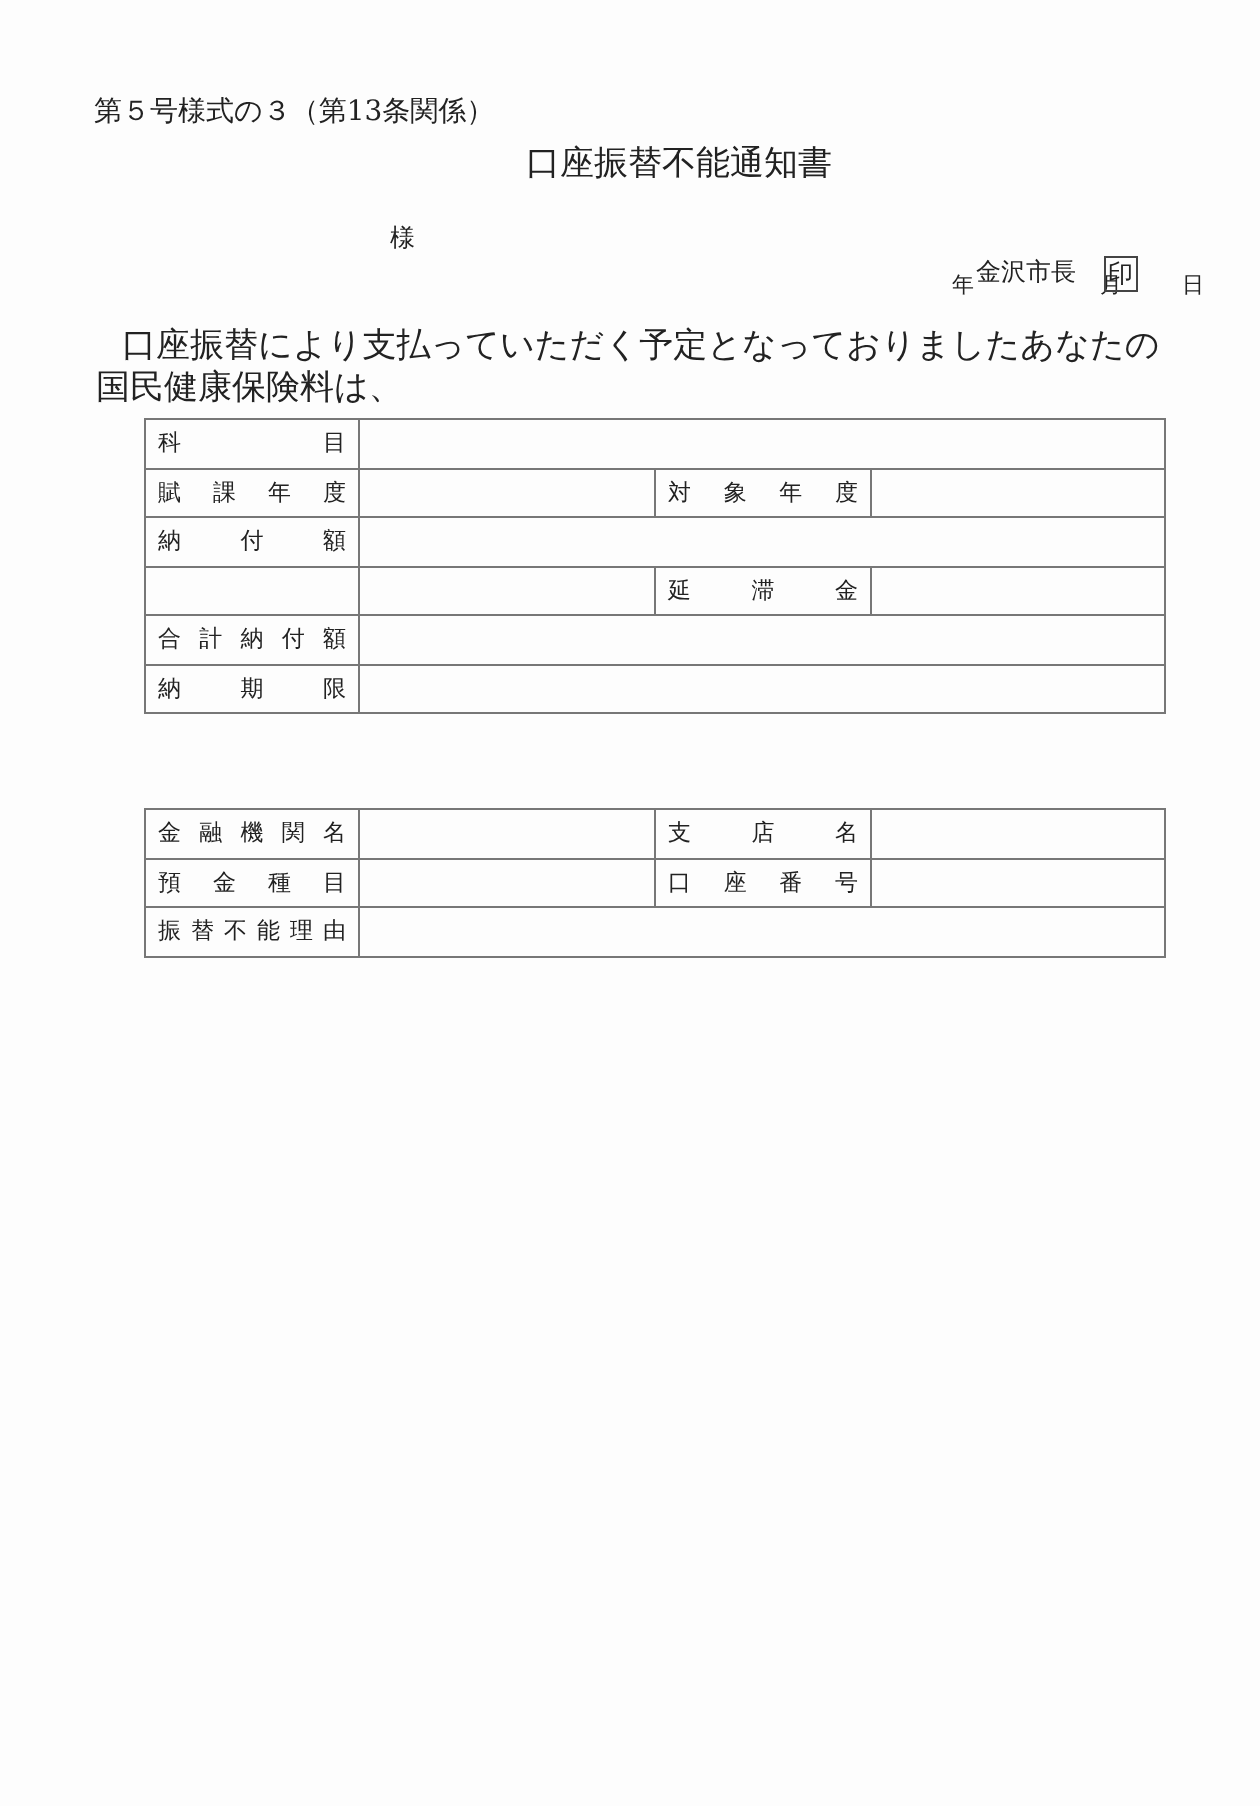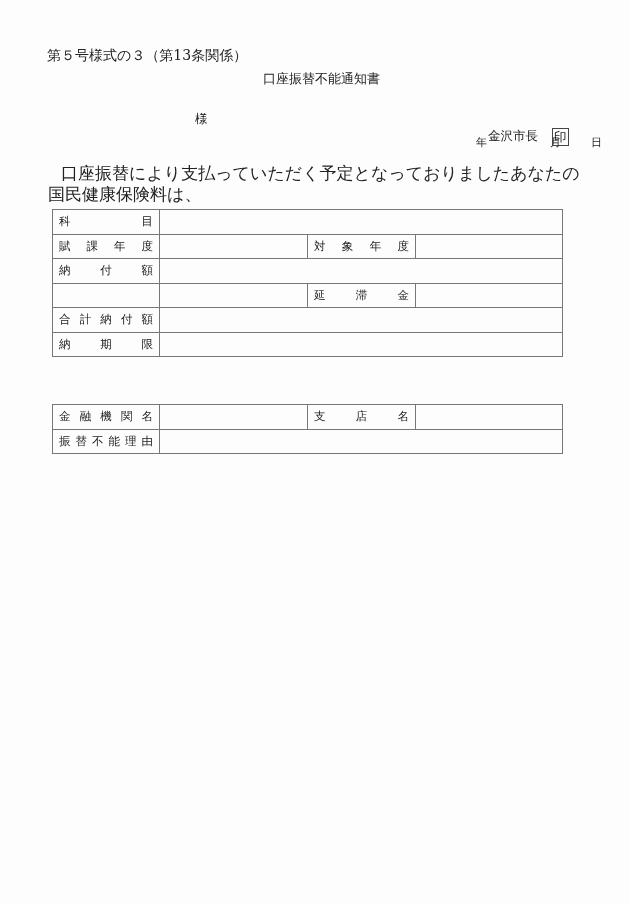--- a/index.html
+++ b/index.html
@@ -3,30 +3,30 @@
 <meta charset="utf-8">
 <style>
   html, body { margin: 0; padding: 0; }
   body {
     width: 630px; height: 903px; background: #fdfdfd; position: relative;
     font-family: "DejaVu Serif", "Liberation Serif", serif; color: #222;
     font-size: 12px; overflow: hidden;
   }
   .abs { position: absolute; white-space: nowrap; }
   #form-number { left: 47px; top: 47px; font-size: 14px; }
-  #doc-title { left: 263px; top: 70px; font-size: 13px; }
+  #doc-title { left: 263px; top: 70px; font-size: 17px; }
   #date-line { left: 476px; top: 92px; font-size: 11px; word-spacing: 0; margin-top: 43px; }
   #date-line span { display: inline-block; }
   #addressee { left: 195px; top: 111px; font-size: 12.5px; }
   #issuer { left: 488px; top: 128px; font-size: 12.5px; display: flex; }
   #seal { display: inline-block; border: 1px solid #444; padding: 0 1px; margin-left: 14px; line-height: 16px; font-size: 12.5px; }
   #body-text { left: 48px; top: 163px; font-size: 17px; line-height: 21px; white-space: normal; width: 545px; }
   #body-text .indent { display: inline-block; width: 13px; }
   table.form {
-    position: absolute; left: 52px; width: 510px; border-collapse: collapse;
+    position: absolute; left: 72px; width: 510px; border-collapse: collapse;
     table-layout: fixed; border: 1.5px solid #777;
   }
   table.form td { border: 1px solid #777; height: 23.5px; padding: 0 6px; font-size: 11.5px; }
   td.label { text-align: justify; text-align-last: justify; }
   #table-main { top: 209px; }
   #table-bank { top: 404px; }
   col.c1 { width: 107px; } col.c2 { width: 148px; } col.c3 { width: 108px; } col.c4 { width: 147px; }
 </style>
 </head>
 <body>
@@ -92,17 +92,23 @@
       <col class="c4">
     </colgroup>
   <tbody>
       <tr>
     <td class="label">金融機関名</td>
     <td></td>
     <td class="label">支店名</td>
     <td></td>
   </tr>
   <tr>
+    <td class="label">預金種目</td>
+    <td></td>
+    <td class="label">口座番号</td>
+    <td></td>
+  </tr>
+  <tr>
     <td class="label">振替不能理由</td>
     <td colspan="3"></td>
   </tr>
 </tbody>
   </table>
 
 </body></html>

